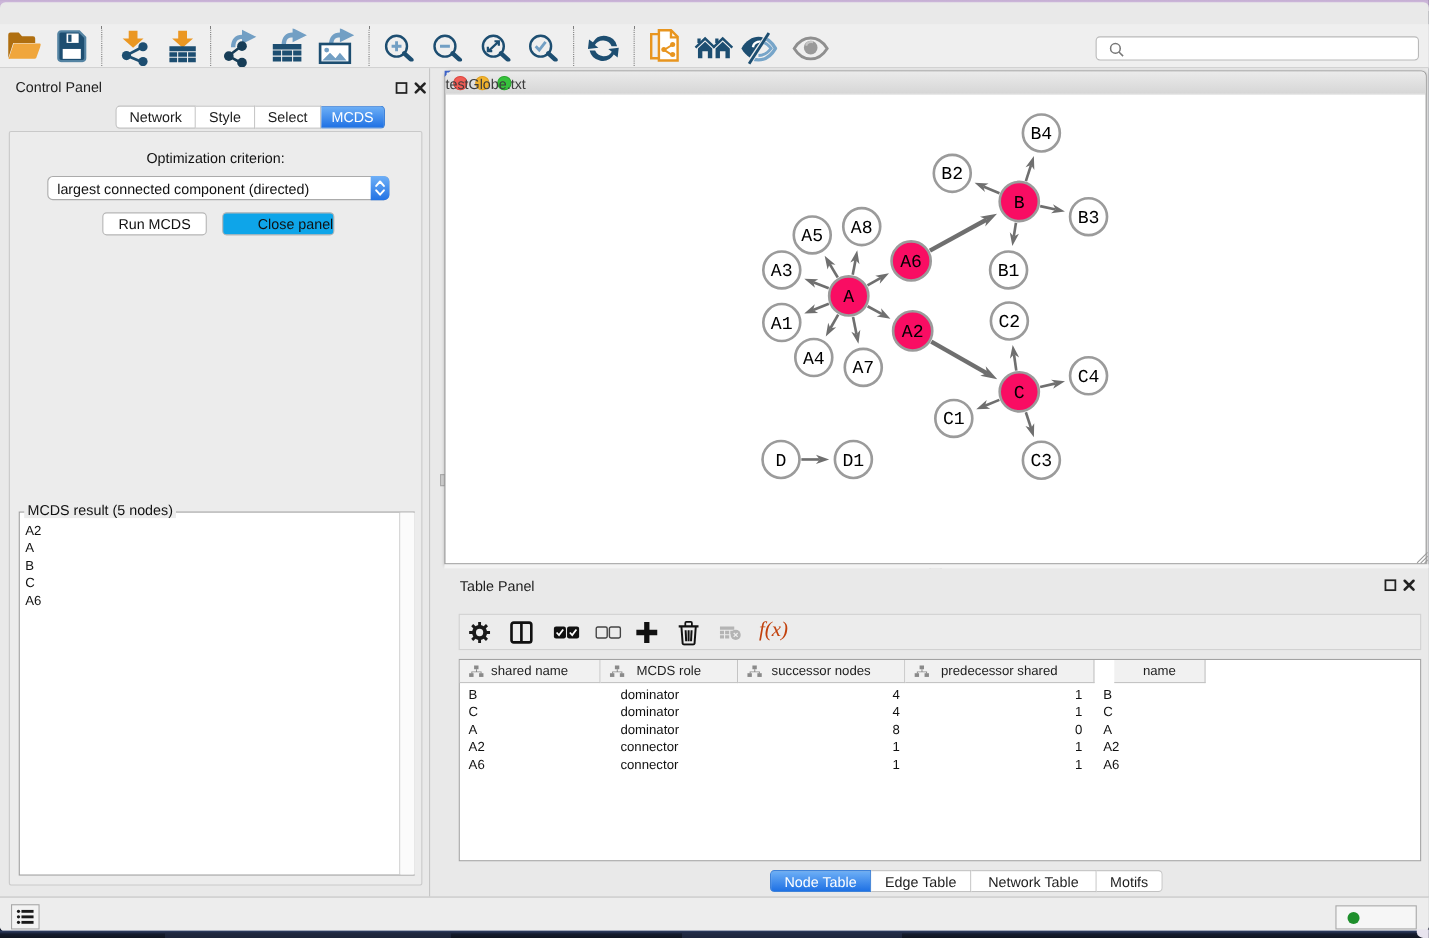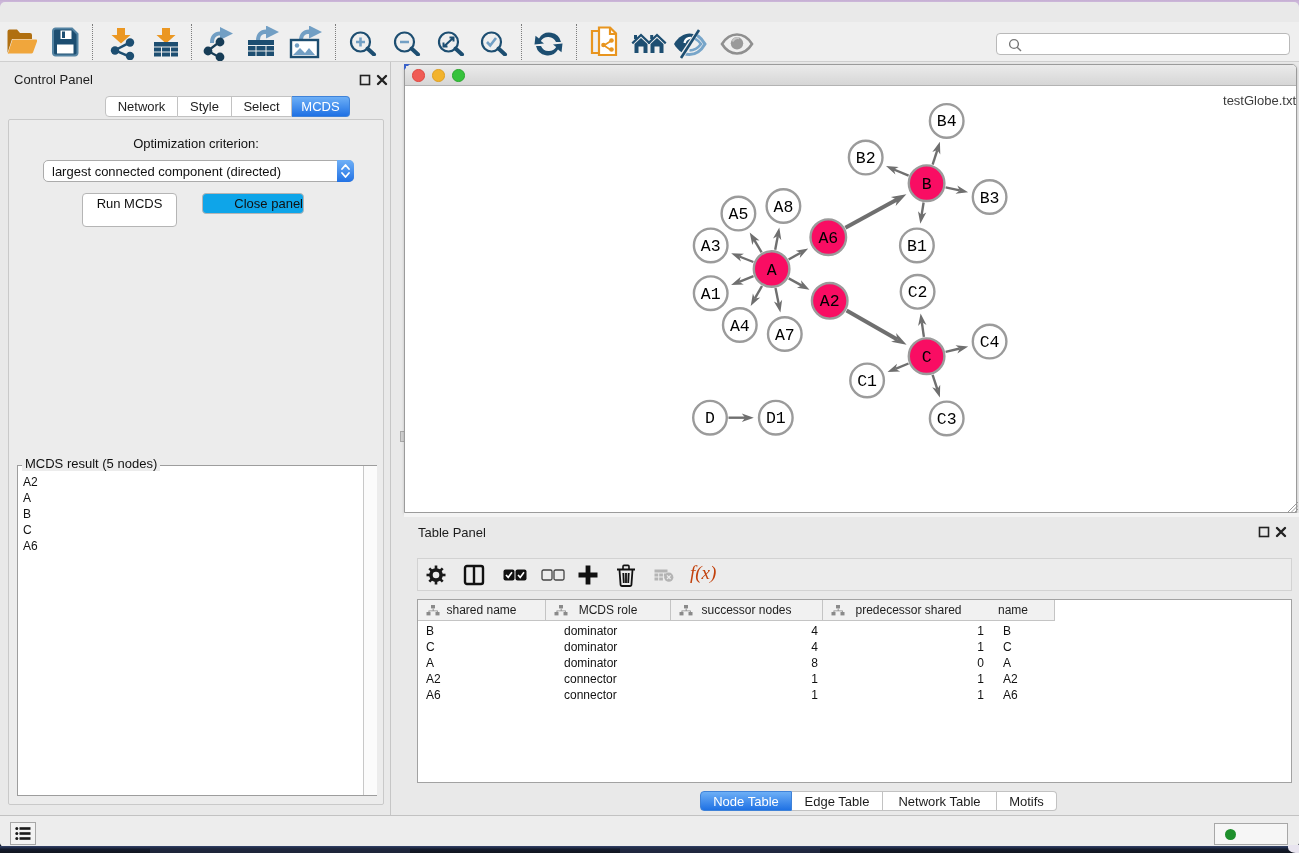--- a/index.html
+++ b/index.html
@@ -32,21 +32,21 @@
   background:#ececec; border:1px solid #c9c9c9; border-radius:2px; }
 #mcds-list { position:absolute; left:8px; top:345px; width:360px; height:331px;
   background:#fff; border:1px solid #9d9d9d; }
 #mcds-legend { position:absolute; left:13px; top:336px; background:#ececec; padding:0 3px; font-size:13px; color:#111; }
 .mrow { position:absolute; left:5px; font-size:12px; color:#111; }
 
 #netwin { position:absolute; left:404px; top:62px; width:893px; height:449px;
   background:#fff; border:1px solid #9b9b9b; border-radius:5px 5px 0 0; box-shadow:0 1px 3px rgba(0,0,0,0.18);}
 #nettitle { position:absolute; left:0; top:0; width:100%; height:21px;
   background:linear-gradient(#ebebeb,#d6d6d6); border-bottom:1px solid #b3b3b3; border-radius:4px 4px 0 0; }
-#nettitletext { position:absolute; top:4px; width:100%; text-align:right; font-size:13px; color:#3c3c3c;margin-top:24px; }
+#nettitletext { position:absolute; top:4px; width:100%; text-align:left; font-size:13px; color:#3c3c3c; }
 
 #tpanel { position:absolute; left:404px; top:515px; width:895px; height:298px; background:#e9e9e9; }
 #tp-title { position:absolute; left:14px; top:8px; font-size:13px; color:#1d1d1d; }
 #tp-toolbar { position:absolute; left:13px; top:41px; width:875px; height:33px;
   background:#ececec; border:1px solid #d2d2d2; }
 #tp-table { position:absolute; left:13px; top:82px; width:875px; height:184px;
   background:#fff; border:1px solid #a2a2a2; }
 .hcell { position:absolute; top:0; height:21px; background:#f1f1f1; border-right:1px solid #c4c4c4;
   border-bottom:1px solid #c4c4c4; font-size:12px; color:#1d1d1d; }
 .hlabel { position:absolute; top:3px; width:100%; text-align:center; }
@@ -221,21 +221,21 @@
       <div class="abs" style="left:34px; top:40px; width:311px; height:22px; background:#fff; border:1px solid #ababab; border-radius:5px;">
         <div class="abs" style="left:8px; top:3px; font-size:13px; color:#111;">largest connected component (directed)</div>
         <div class="abs" style="right:-1px; top:-1px; width:17px; height:22px; background:linear-gradient(#6fb0f7,#2272e4); border-radius:0 5px 5px 0;">
           <svg width="17" height="22" viewBox="0 0 17 22">
               <path d="M5 9 L8.5 5 L12 9" fill="none" stroke="#fff" stroke-width="1.8" stroke-linecap="round" stroke-linejoin="round"></path>
               <path d="M5 13 L8.5 17 L12 13" fill="none" stroke="#fff" stroke-width="1.8" stroke-linecap="round" stroke-linejoin="round"></path>
             </svg>
         </div>
       </div>
       <div class="abs" style="left:0; top:16px; width:100%; text-align:center; font-size:13px; color:#111;">Optimization criterion:</div>
-      <div class="abs" style="left:73px; top:73px; width:95px; height:34px; background:#fff; border:1px solid #b5b5b5; border-radius:4px; font-size:13px; color:#111; text-align:center; line-height:19px;">Run MCDS</div>
+      <div class="abs" style="left:84px; top:73px; width:95px; height:21px; background:#fff; border:1px solid #b5b5b5; border-radius:4px; font-size:13px; color:#111; text-align:center; line-height:19px;">Run MCDS</div>
       <div class="abs" style="left:193px; top:73px; width:102px; height:21px; background:#0ea5e9; border:1px solid #b5b5b5; border-radius:4px; font-size:13px; color:#111; text-align:right; line-height:19px;">Close panel</div>
       <div id="mcds-list">
         <div class="abs" style="left:345px; top:0px; width:1px; height:329px; background:#c8c8c8;"></div>
         <div class="abs" style="left:346px; top:0px; width:13px; height:329px; background:#fbfbfb;"></div>
         <div class="mrow" style="top:9px;">A2</div>
         <div class="mrow" style="top:25px;">A</div>
         <div class="mrow" style="top:41px;">B</div>
         <div class="mrow" style="top:57px;">C</div>
         <div class="mrow" style="top:73px;">A6</div>
       </div>
@@ -415,21 +415,21 @@
         </div>
       <div class="hcell" style="left:128px; width:125px;">
           <span class="hlabel">MCDS role</span>
         </div>
       <div class="hcell" style="left:253px; width:152px;">
           <span class="hlabel">successor nodes</span>
         </div>
       <div class="hcell" style="left:405px; width:172px;">
           <span class="hlabel">predecessor shared</span>
         </div>
-      <div class="hcell" style="left:554px; width:83px;">
+      <div class="hcell" style="left:595px; width:83px;">
           <span class="hlabel">name</span>
         </div>
       <svg class="abs" style="left:8px; top:4px;" width="14" height="13" viewBox="0 0 14 13">
           <g fill="#8a8a8a">
             <rect x="5" y="1" width="4" height="3.4"></rect>
             <rect x="0.5" y="8" width="4" height="3.4"></rect>
             <rect x="9.5" y="8" width="4" height="3.4"></rect>
             <path d="M6.7 4.4 h0.9 v2 h4.2 v1.8 h-0.9 v-1 H3.4 v1 h-0.9 V6.4 h4.2 z"></path>
           </g>
         </svg>

